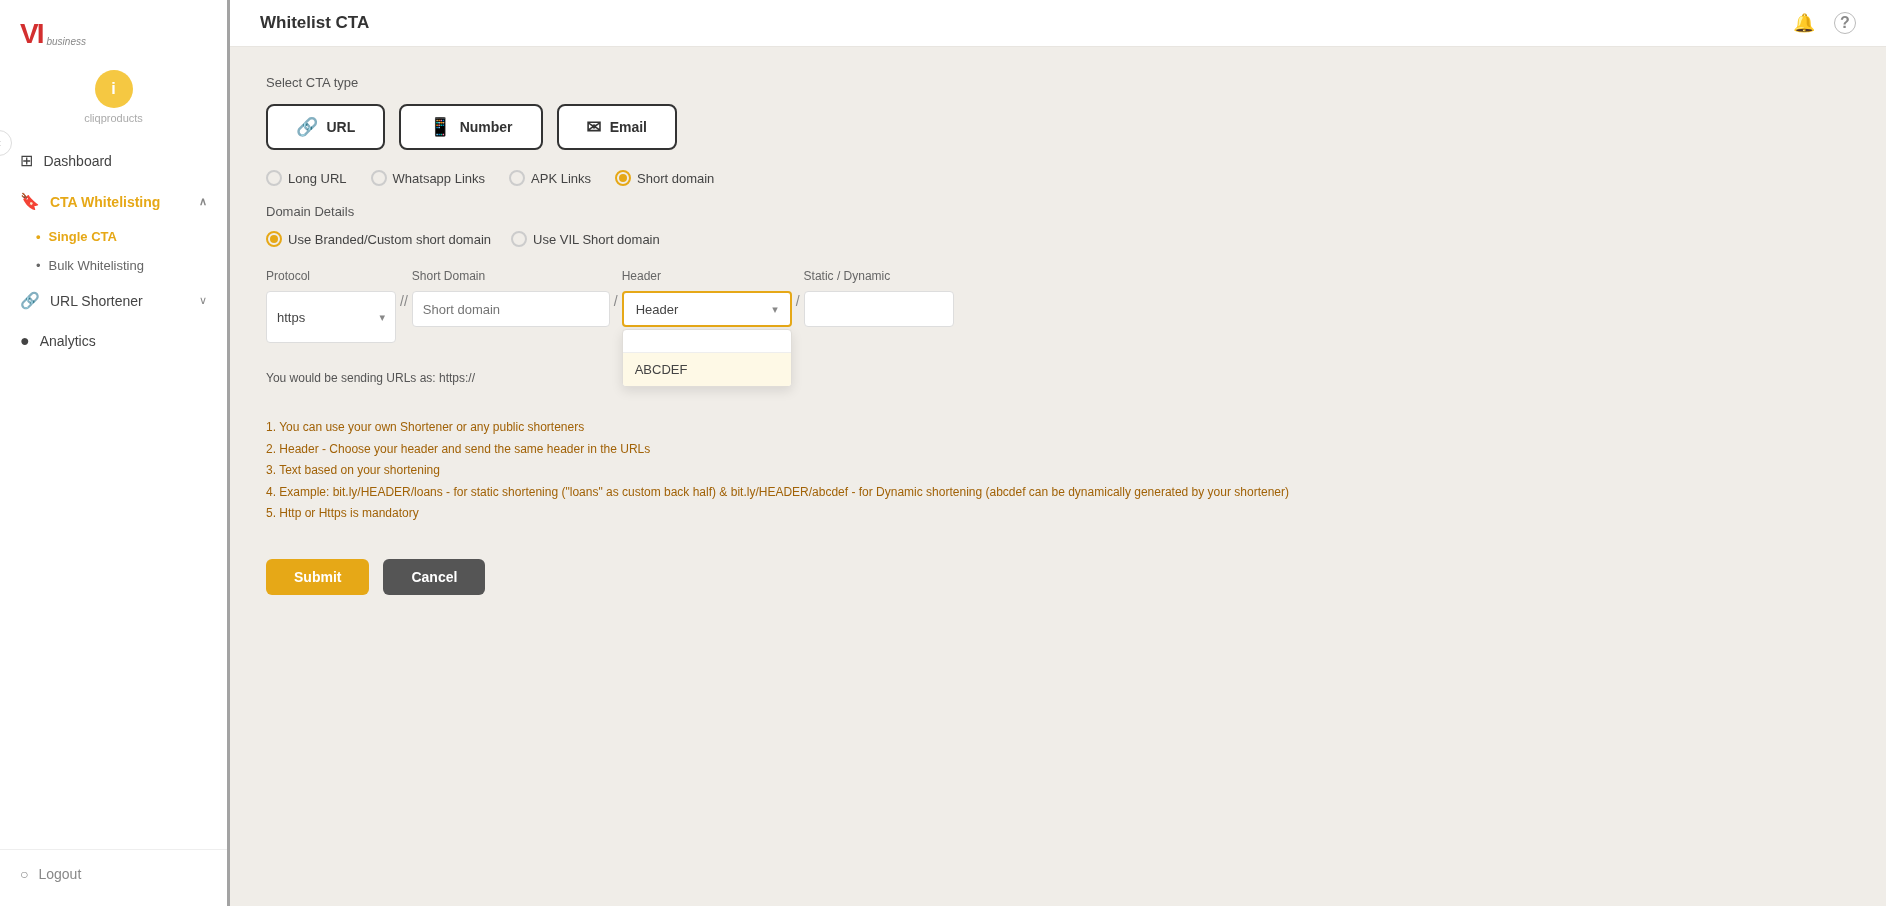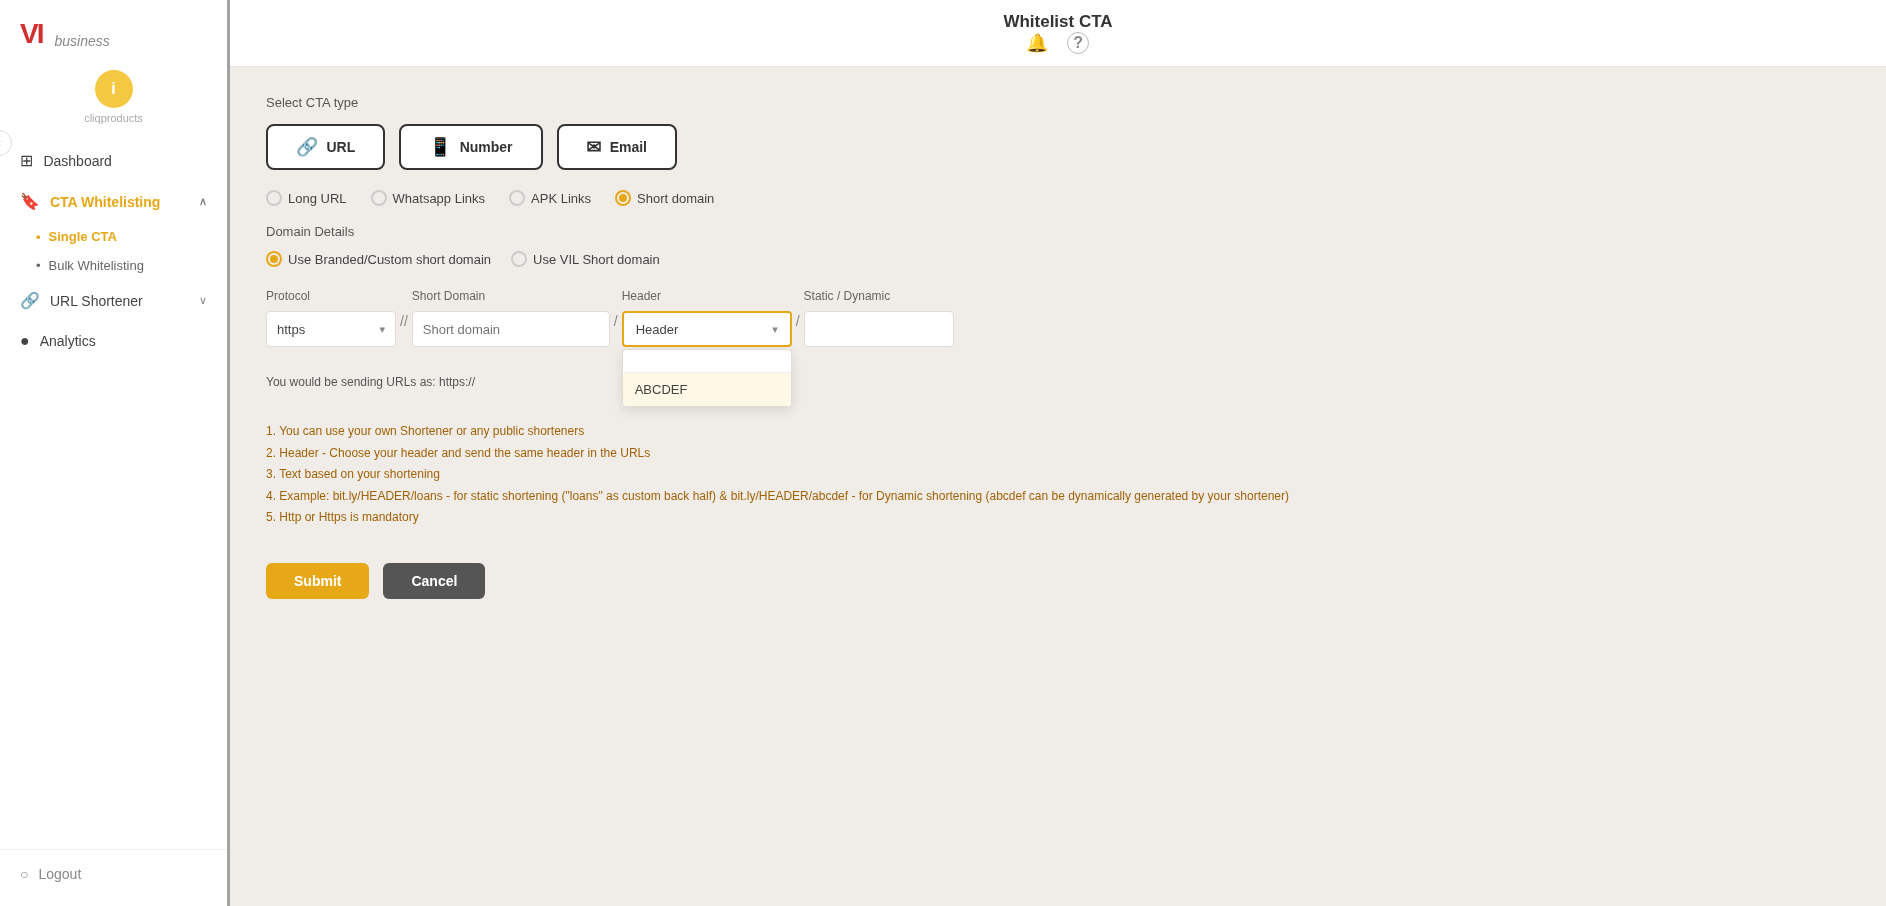--- a/index.html
+++ b/index.html
@@ -21,23 +21,23 @@
       display: flex;
       align-items: center;
     }
     .logo-vi {
       font-size: 28px;
       font-weight: 900;
       color: #d32f2f;
       letter-spacing: -2px;
     }
     .logo-business {
-      font-size: 14px;
+      font-size: 10px;
       color: #888;
-      margin-left: 12px;
+      margin-left: 4px;
       margin-top: 14px;
       font-style: italic;
       text-align: center;
     }
     .sidebar-user {
       display: flex;
       flex-direction: column;
       align-items: center;
       padding: 10px 0 16px 0;
     }
@@ -124,21 +124,20 @@
       flex-direction: column;
       overflow: auto;
     }
     .top-bar {
       background: #fff;
       border-bottom: 1px solid #e8e5e0;
       padding: 12px 30px;
       display: flex;
       align-items: center;
       justify-content: space-between;
-      flex-direction: column;
     }
     .page-title {
       font-size: 17px;
       font-weight: 600;
       color: #333;
     }
     .top-bar-actions {
       display: flex;
       gap: 18px;
       align-items: center;
@@ -257,21 +256,21 @@
     }
     .field-sep {
       display: flex;
       align-items: center;
       padding: 0 4px;
       color: #888;
       font-size: 14px;
       margin-top: 24px;
     }
     .select-field {
-      height: 36px;
+      height: 52px;
       border: 1px solid #ddd;
       border-radius: 4px;
       background: #fff;
       padding: 0 10px;
       font-size: 13px;
       color: #444;
       cursor: pointer;
       display: flex;
       align-items: center;
       justify-content: space-between;

